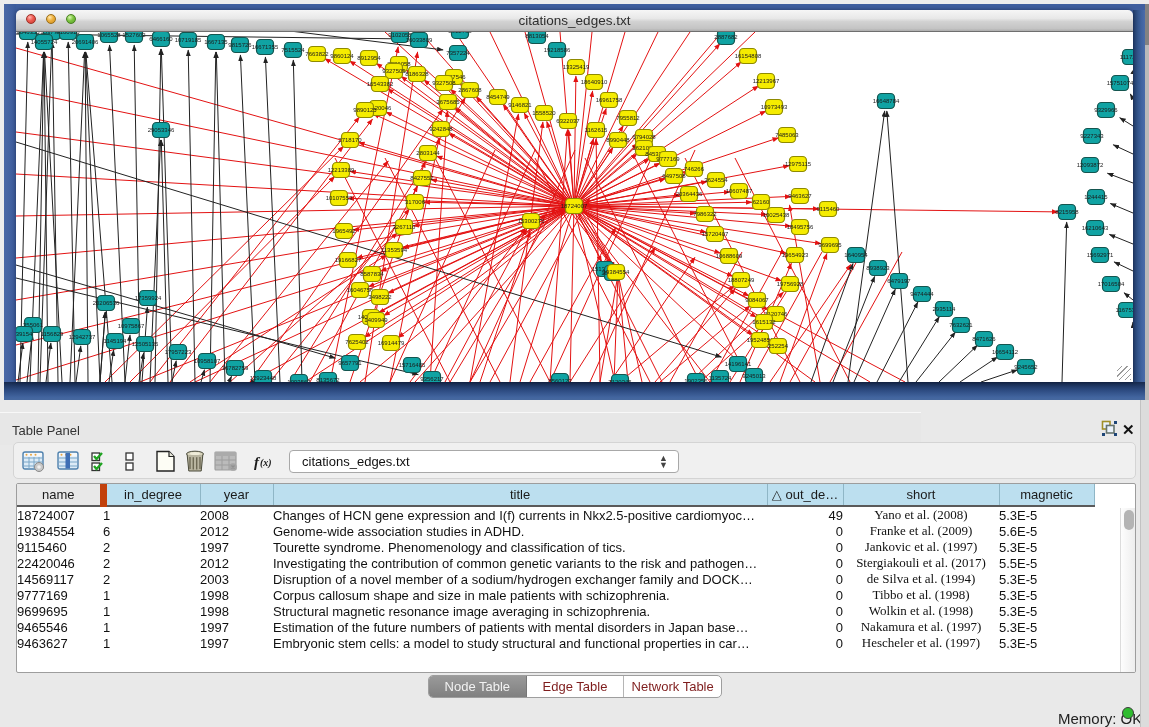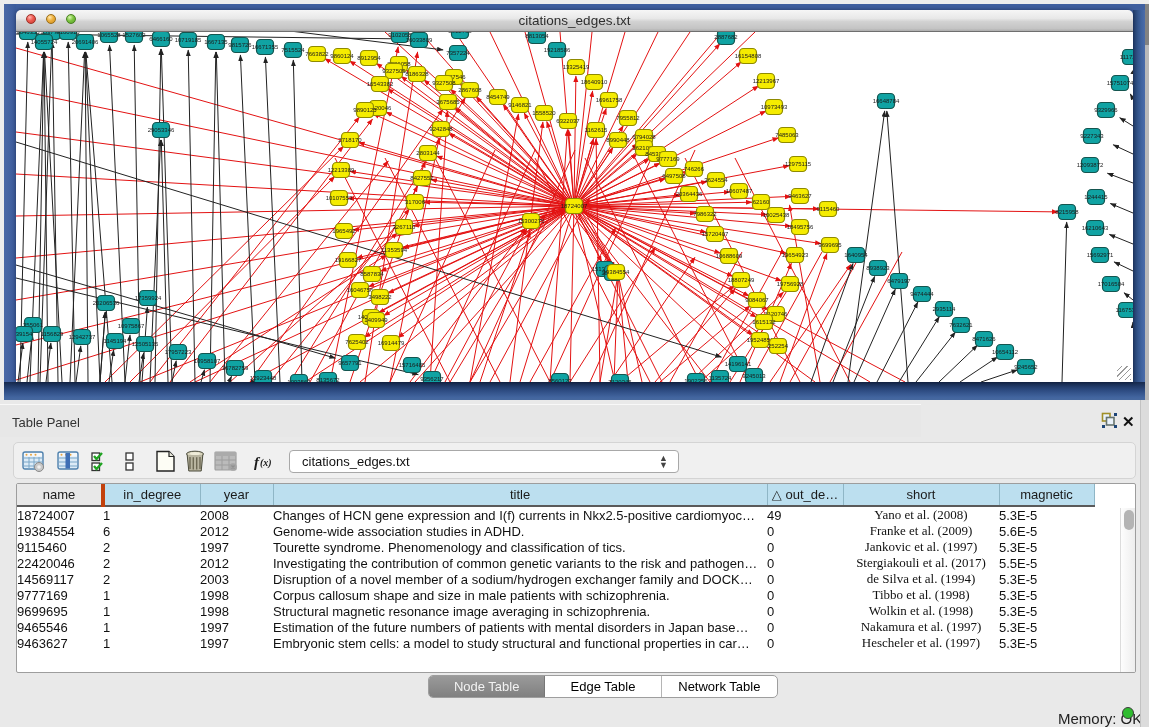--- a/index.html
+++ b/index.html
@@ -17,42 +17,42 @@
 #titlebar .t { position:absolute; left:0; right:0; top:3px; text-align:center; font-size:13.5px; color:#2e2e2e; }
 .tl { position:absolute; top:4px; width:10px; height:10px; border-radius:50%; }
 .tl.r { left:10px; background:radial-gradient(circle at 35% 30%, #ffb3ad, #ee5a50 45%, #c63b30); border:1px solid #9c2e24; }
 .tl.y { left:30px; background:radial-gradient(circle at 35% 30%, #ffeab0, #eeaf3c 45%, #cd8f21); border:1px solid #9a6d17; }
 .tl.g { left:50px; background:radial-gradient(circle at 35% 30%, #d8f6af, #7cc440 45%, #5aa32a); border:1px solid #47801f; }
 #canvas { position:absolute; left:0; top:22px; width:1117px; height:350px; background:#ffffff; overflow:hidden; }
 #rsz { position:absolute; right:2px; bottom:2px; width:14px; height:14px;
   background:repeating-linear-gradient(135deg, transparent 0 3px, #9a9a9a 3px 4px); }
 
 #panel { position:absolute; left:0; top:400px; width:1149px; height:327px; background:#e9e9e9; }
-#phead { position:absolute; left:0; top:4px; width:921px; height:33px; background:#e7e7e7; border-top:1px solid #f8f8f8; }
+#phead { position:absolute; left:0; top:12px; width:921px; height:33px; background:#e7e7e7; border-top:1px solid #f8f8f8; }
 #phead .cap { position:absolute; left:12px; top:10px; font-size:13px; color:#333; }
 #phead .x { position:absolute; left:1122px; top:8px; font-size:15px; font-weight:bold; color:#111; }
 #toolbar { position:absolute; left:13px; top:42px; width:1123px; height:37px; background:#f0f0f0; border:1px solid #d4d4d4; border-radius:5px; }
 .combo { position:absolute; left:275px; top:7px; width:390px; height:23px; background:#fff; border:1px solid #a8a8a8; border-radius:4px; font-size:13px; color:#111; line-height:21px; padding-left:12px; }
 .combo .ar { position:absolute; right:10px; top:4px; font-size:9px; color:#444; line-height:7px; }
 #tablebox { position:absolute; left:16px; top:83px; width:1120px; height:190px; background:#fff; border:1px solid #9d9d9d; border-radius:2px; overflow:hidden; }
 table.t { border-collapse:collapse; table-layout:fixed; width:1077px; font-size:13px; }
 table.t th { height:22px; font-weight:normal; color:#1b1b1b; background:#bcdfef; border-right:1px solid #8fb6c6; border-bottom:2px solid #5a5a5a; overflow:hidden; white-space:nowrap; }
-table.t th.g { background:#e8e8e8; border-right:4px solid #c2410c; }
+table.t th.g { background:#e8e8e8; border-right:7px solid #c2410c; }
 table.t td { height:16px; color:#111; overflow:hidden; white-space:nowrap; padding:0; }
 td.c0 { padding-left:8px; }
 td.c1 { padding-left:8px; }
 td.c2 { padding-left:3px; }
 td.c3 { padding-left:8px; }
-td.c4 { padding-left:8px; }
+td.c4 { padding-left:8px;text-align:right; }
 td.c5 { text-align:center;font-family:Liberation Serif, serif; }
 td.c6 { padding-left:6px; }
 #vsb { position:absolute; left:1103px; top:24px; width:16px; height:166px; background:linear-gradient(to right,#fdfdfd,#ececec); border-left:1px solid #dcdcdc; }
 #vsb .th { position:absolute; left:3px; top:2px; width:10px; height:20px; border-radius:5px; background:#b4b4b4; }
-#tabs { position:absolute; left:428px; top:275px; width:350px; height:23px; border:1px solid #9e9e9e; border-radius:5px; background:#fff; display:flex; overflow:hidden; font-size:13px; }
-#tabs .seg { flex:1; text-align:center; line-height:22px; color:#000000; border-right:1px solid #b5b5b5; }
+#tabs { position:absolute; left:428px; top:275px; width:294px; height:23px; border:1px solid #9e9e9e; border-radius:5px; background:#fff; display:flex; overflow:hidden; font-size:13px; }
+#tabs .seg { flex:1; text-align:center; line-height:22px; color:#7f1d1d; border-right:1px solid #b5b5b5; }
 #tabs .seg.sel { background:linear-gradient(#9a9a9a,#808080); color:#f2f2f2; border-right:1px solid #777; }
 #tabs .seg:last-child { border-right:none; }
 #status .mem { position:absolute; left:1058px; top:310px; font-size:15px; color:#222; }
 #status .dot { position:absolute; left:1122px; top:307px; width:12px; height:12px; border-radius:50%; background:#2fbc2f; border:1.5px solid #3d3d3d; }
 #rl { position:absolute; left:1140px; top:0px; width:1px; height:327px; background:#c2c2c2; }
 #rr { position:absolute; left:1141px; top:0px; width:8px; height:327px; background:#dcdcdc; }
 </style></head>
 <body>
 <div id="top">
   <div id="desk">

